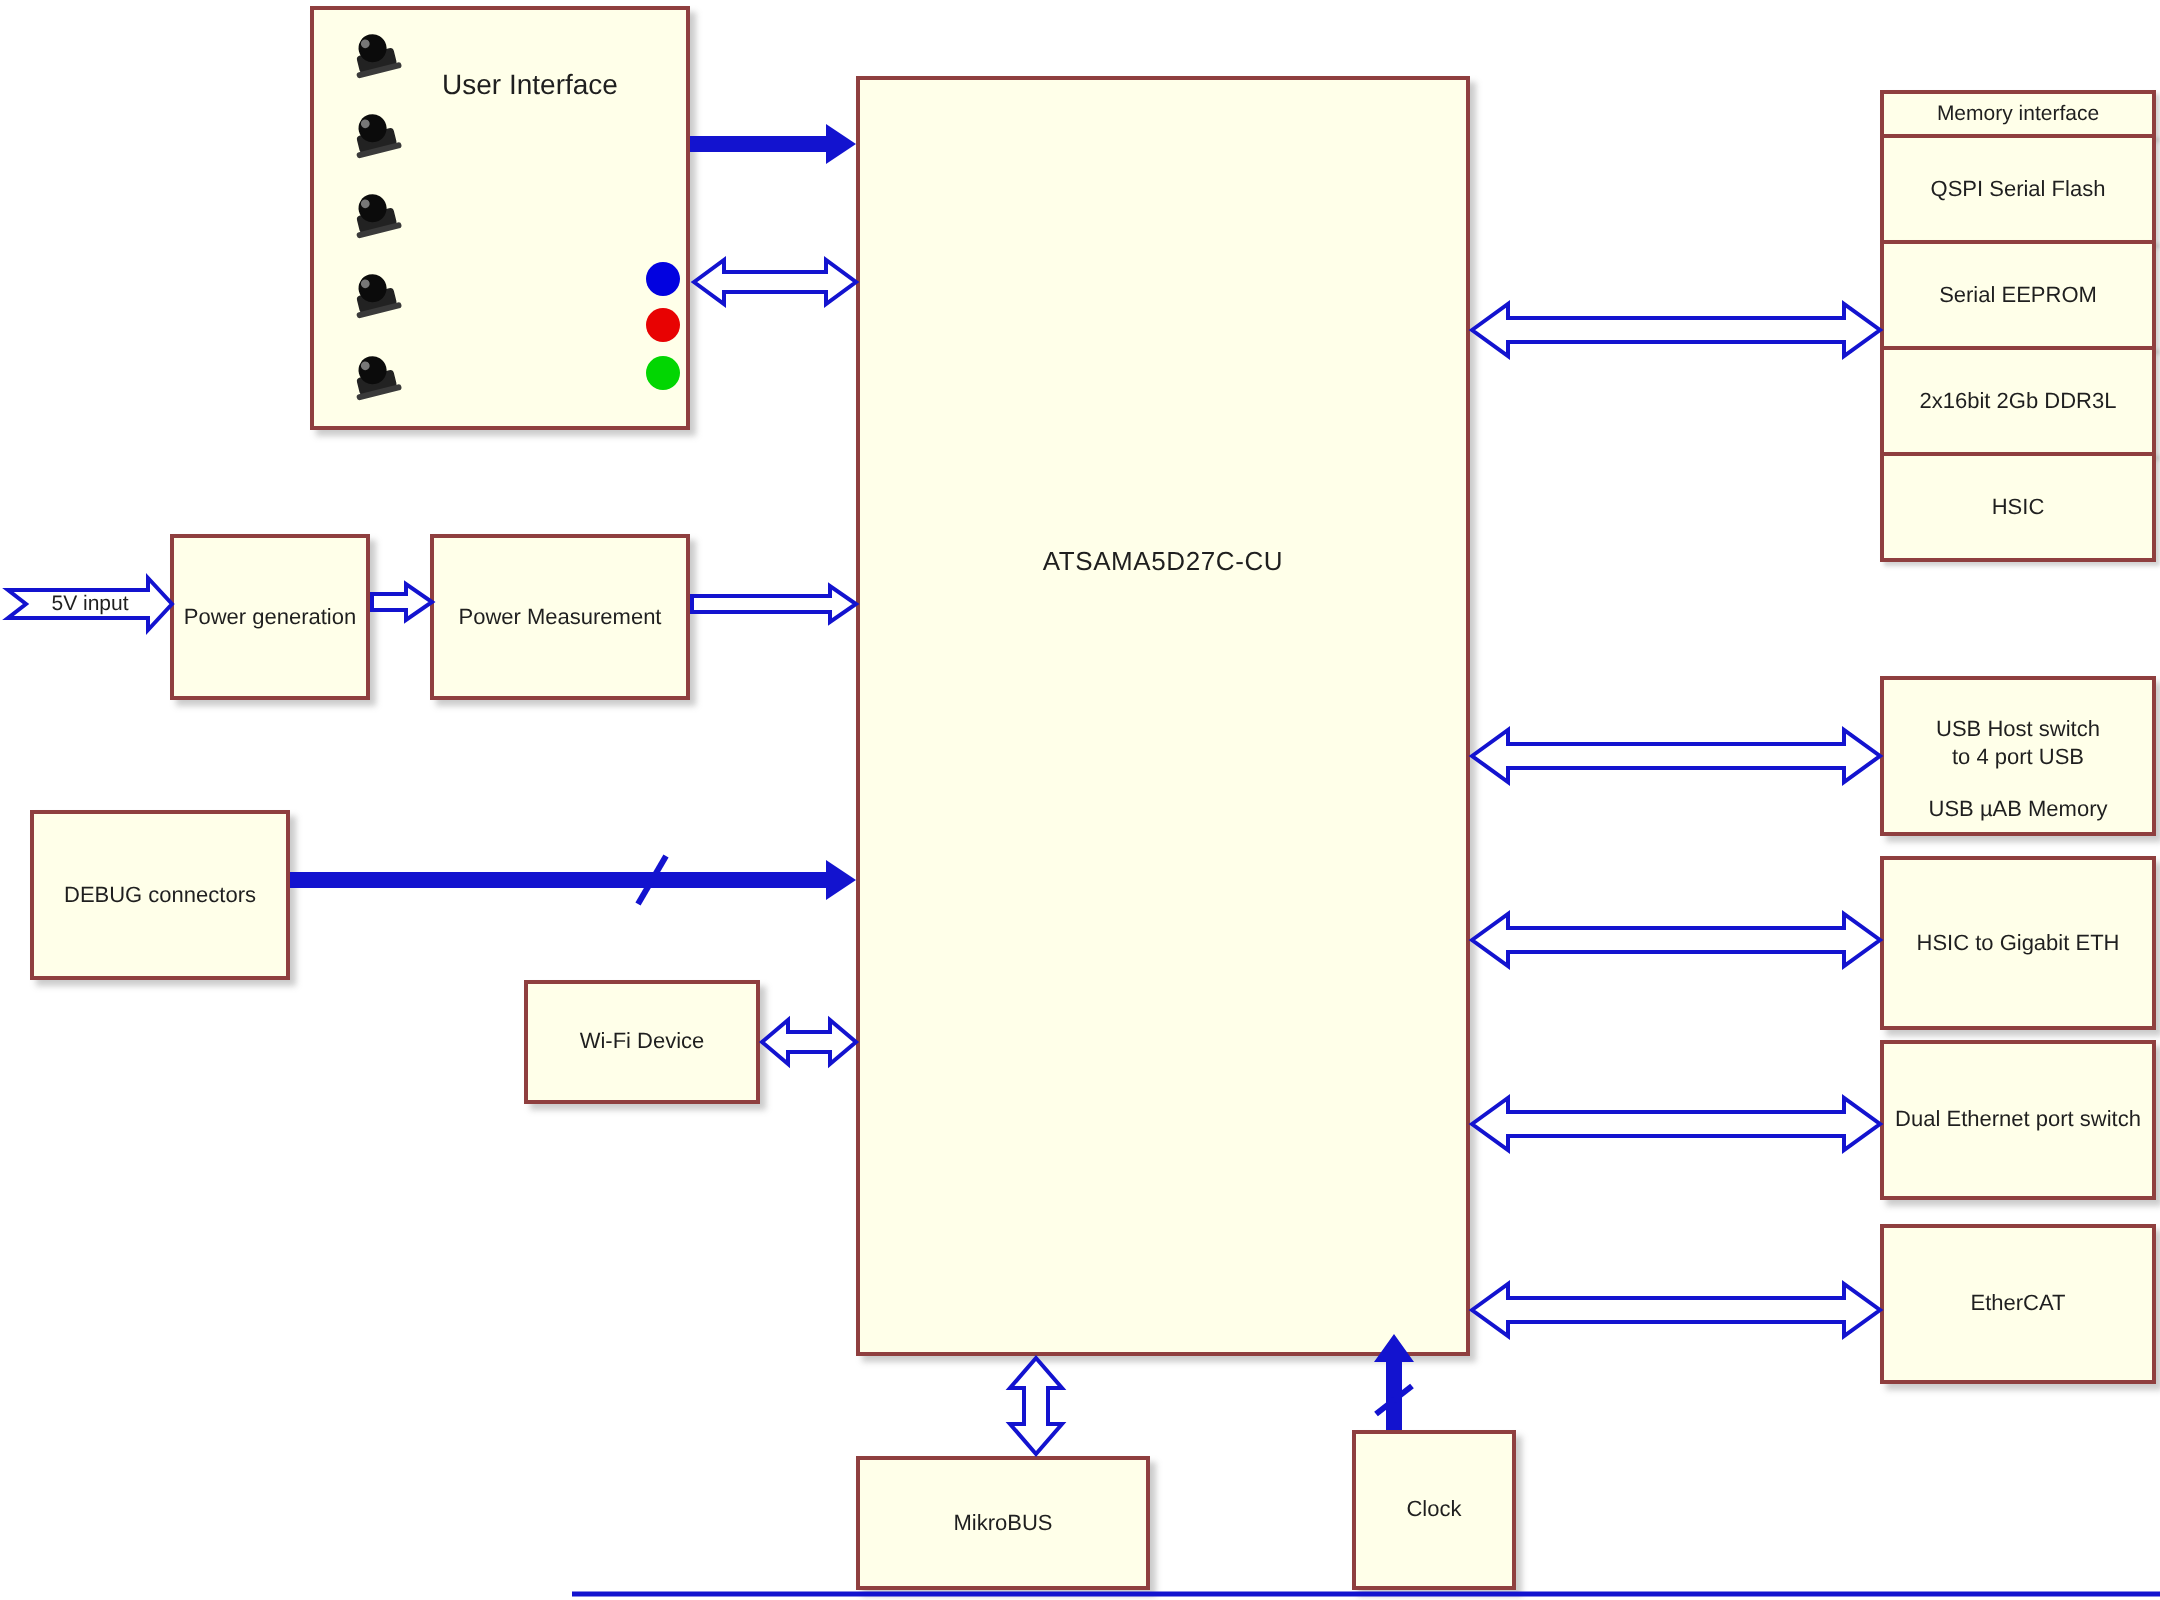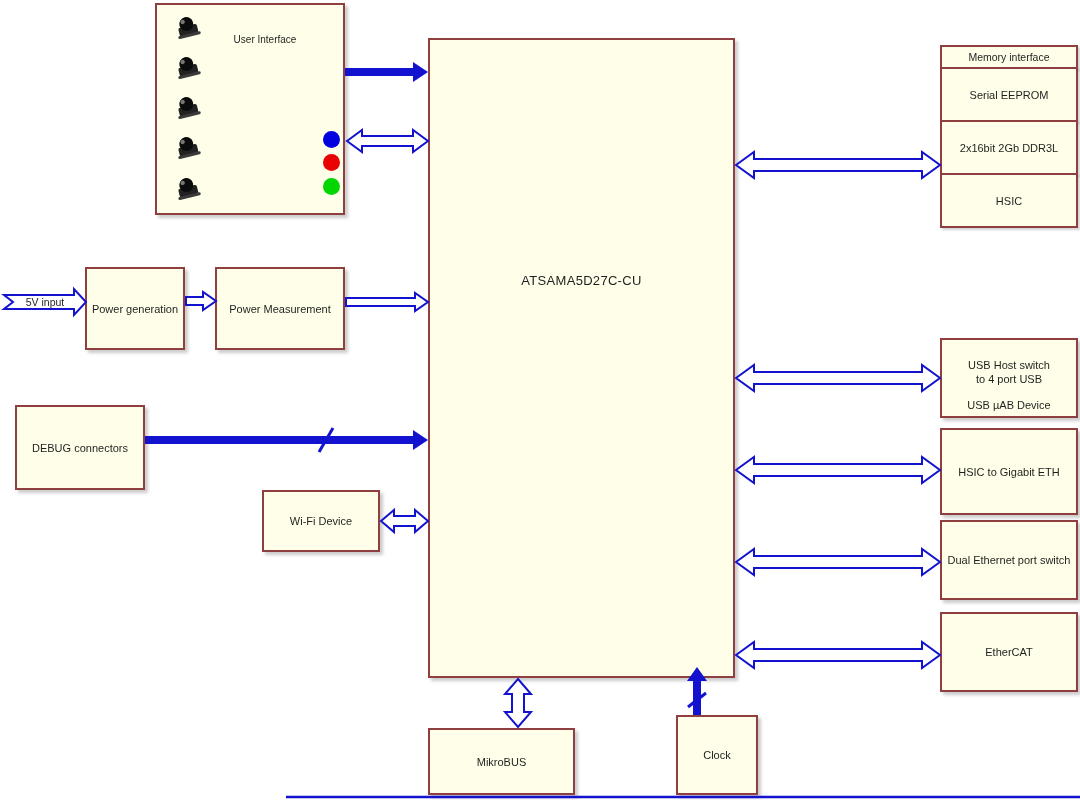--- a/index.html
+++ b/index.html
@@ -21,21 +21,21 @@
   #arrows { position:absolute; left:0; top:0; z-index:2; pointer-events:none; }
   .arrow-outline { fill:#ffffff; stroke:var(--arrow,#1313cf); stroke-width:2; stroke-linejoin:miter; }
   .arrow-solid { fill:var(--arrow,#1313cf); }
   .busline { stroke:var(--arrow,#1313cf); stroke-width:3; fill:none; }
   .frameline { stroke:var(--arrow,#1313cf); stroke-width:2.5; fill:none; }
   .led { position:absolute; left:166px; width:17px; height:17px; border-radius:50%; z-index:2; }
   .led-blue { background:var(--led-blue,#0202e0); }
   .led-red { background:var(--led-red,#e80202); }
   .led-green { background:var(--led-green,#02d602); }
   .pushbtn { position:absolute; left:15px; width:30px; height:30px; transform:rotate(-14deg); }
-  .ui-label { position:absolute; top:29px; left:30px; right:0; text-align:center; font-size:10px; }
+  .ui-label { position:absolute; top:29px; left:30px; right:0; text-align:center; font-size:14px; }
   .cpu-label { position:absolute; top:233px; left:0; width:100%; text-align:center; font-size:13px; letter-spacing:.3px; }
   .stack { position:absolute; z-index:1; }
   .stackcell {
     position:relative; margin-top:-2px;
     background:var(--box-bg,#ffffe9); border:2px solid var(--box-border,#8f3f3f);
     box-shadow:2px 2px 2px rgba(110,110,110,.3);
     display:flex; align-items:center; justify-content:center; text-align:center; font-size:11px;
   }
   .stackcell.first { margin-top:0; }
   .small-label { font-size:10.5px; }
@@ -113,34 +113,37 @@
 
   <div class="panel abs flexc" style="left:262px; top:490px; width:118px; height:62px; padding:4px;">
     <span>Wi-Fi Device</span>
   </div>
 
   <div class="stack" style="left:940px; top:45px; width:138px;">
     <div class="stackcell first small-label" style="height:24px;">
       <span>Memory interface</span>
     </div>
     <div class="stackcell" style="height:55px;">
+      <span>QSPI Serial Flash</span>
+    </div>
+    <div class="stackcell" style="height:55px;">
       <span>Serial EEPROM</span>
     </div>
     <div class="stackcell" style="height:55px;">
       <span>2x16bit 2Gb DDR3L</span>
     </div>
     <div class="stackcell" style="height:55px;">
       <span>HSIC</span>
     </div>
   </div>
 
   <div class="panel abs flexcol" style="left:940px; top:338px; width:138px; height:80px; padding:4px; line-height:14px;">
     <span>USB Host switch</span>
     <span>to 4 port USB</span>
-    <span class="usb-gap">USB µAB Device</span>
+    <span class="usb-gap">USB µAB Memory</span>
   </div>
 
   <div class="panel abs flexc" style="left:940px; top:428px; width:138px; height:87px; padding:6px;">
     <span>HSIC to Gigabit ETH</span>
   </div>
 
   <div class="panel abs flexc" style="left:940px; top:520px; width:138px; height:80px; padding:4px;">
     <span>Dual Ethernet port switch</span>
   </div>
 

